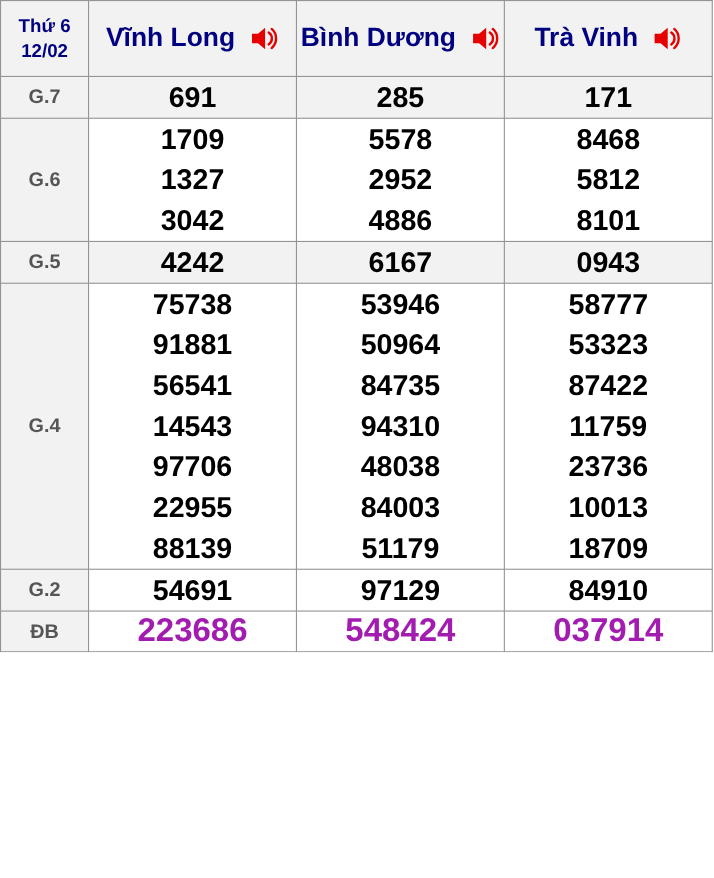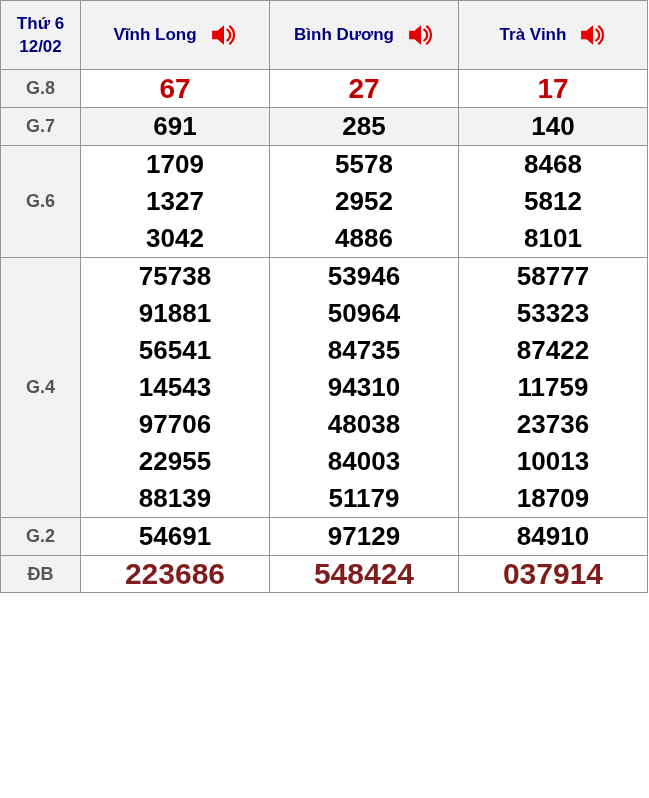--- a/index.html
+++ b/index.html
@@ -29,21 +29,21 @@
   }
   th.datecell {
     font-size: 17px;
     line-height: 23px;
   }
   th.regioncell .hwrap {
     display: flex;
     align-items: center;
     justify-content: center;
     gap: 14px;
-    font-size: 17px;
+    font-size: 24px;
   }
   .spk { display: inline-block; }
 
   th.rowlabel {
     background: #f2f2f2;
     color: #555555;
     font-size: 18px;
     font-weight: bold;
   }
   tr.stripe td { background: #f2f2f2; margin-top: 20px; }
@@ -54,21 +54,21 @@
     font-size: 26px;
     line-height: 37px;
     padding: 4px 0;
   }
   tr.stripe td.val { background: #f2f2f2; }
   td.val.red div {
     color: #c00000;
     font-size: 28px;
   }
   td.val.red-large div {
-    color: #7f1d1d;
+    color: #a21caf;
     font-size: 30px;
     line-height: 36px;
   }
 </style>
 </head>
 <body>
 
 <div class="page">
   <table class="results">
     <colgroup>
@@ -109,60 +109,60 @@
             <svg class="spk" width="26" height="24" viewBox="0 0 24 22">
               <polygon points="1,7 6,7 12,2 12,20 6,15 1,15" fill="#e60000"></polygon>
               <path d="M15 6 A6 6 0 0 1 15 16" fill="none" stroke="#e60000" stroke-width="2" stroke-linecap="round"></path>
               <path d="M17.5 3 A10.5 10.5 0 0 1 17.5 19" fill="none" stroke="#e60000" stroke-width="2" stroke-linecap="round"></path>
             </svg>
           </div>
         </th>
       </tr>
     </thead>
     <tbody>
-        <tr>
-          <th class="rowlabel">G.8</th>
-          <td class="val red">
-            <div>67</div>
-          </td>
-          <td class="val red">
-            <div>27</div>
-          </td>
-          <td class="val red">
-            <div>17</div>
-          </td>
-        </tr>
         <tr class="stripe">
           <th class="rowlabel">G.7</th>
           <td class="val">
             <div>691</div>
           </td>
           <td class="val">
             <div>285</div>
           </td>
           <td class="val">
-            <div>140</div>
+            <div>171</div>
           </td>
         </tr>
         <tr>
           <th class="rowlabel">G.6</th>
           <td class="val">
             <div>1709</div>
             <div>1327</div>
             <div>3042</div>
           </td>
           <td class="val">
             <div>5578</div>
             <div>2952</div>
             <div>4886</div>
           </td>
           <td class="val">
             <div>8468</div>
             <div>5812</div>
             <div>8101</div>
+          </td>
+        </tr>
+        <tr class="stripe">
+          <th class="rowlabel">G.5</th>
+          <td class="val">
+            <div>4242</div>
+          </td>
+          <td class="val">
+            <div>6167</div>
+          </td>
+          <td class="val">
+            <div>0943</div>
           </td>
         </tr>
         <tr>
           <th class="rowlabel">G.4</th>
           <td class="val">
             <div>75738</div>
             <div>91881</div>
             <div>56541</div>
             <div>14543</div>
             <div>97706</div>

